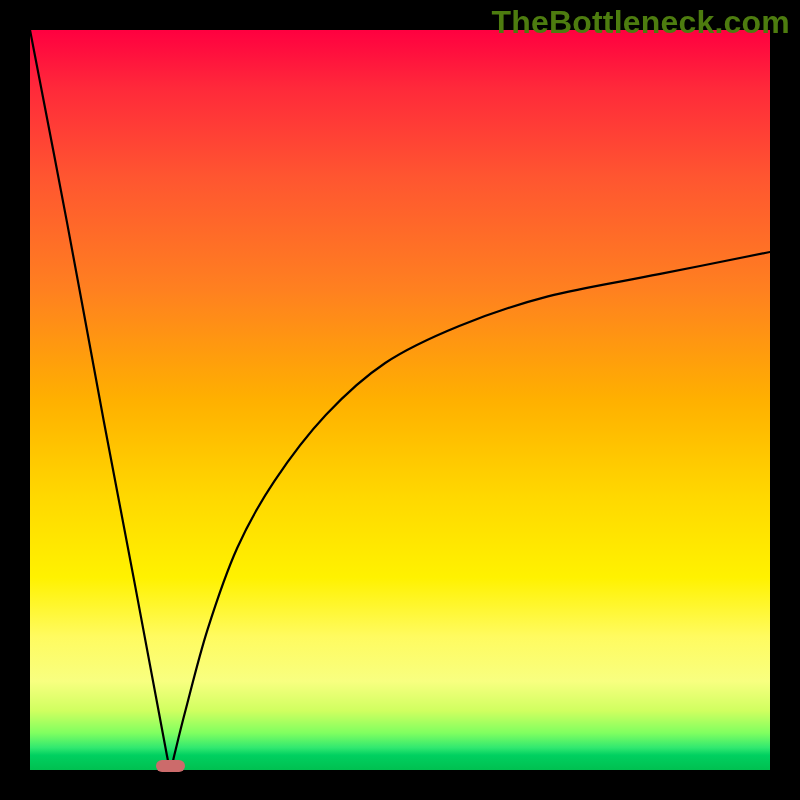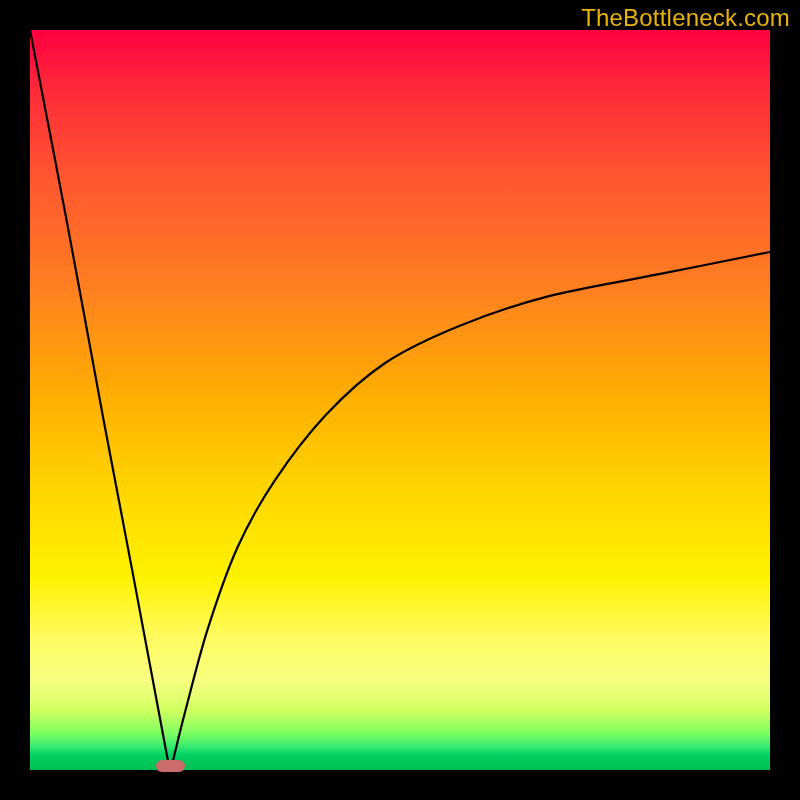--- a/index.html
+++ b/index.html
@@ -51,23 +51,23 @@
   }
   .min-marker {
     position: absolute;
     background: #cc6b6b;
     border-radius: 6px;
   }
   .watermark {
     position: absolute;
     top: 4px;
     right: 10px;
-    color: #eab308;
-    font-size: 24px;
-    font-weight: 400;
+    color: #4d7c0f;
+    font-size: 32px;
+    font-weight: 700;
     letter-spacing: 0.2px;
     pointer-events: none;
   }
 </style>
 </head>
 <body>
 
 <div class="frame">
   <div class="plot-area">
     <svg class="curve-svg" viewBox="0 0 740 740" preserveAspectRatio="none">

